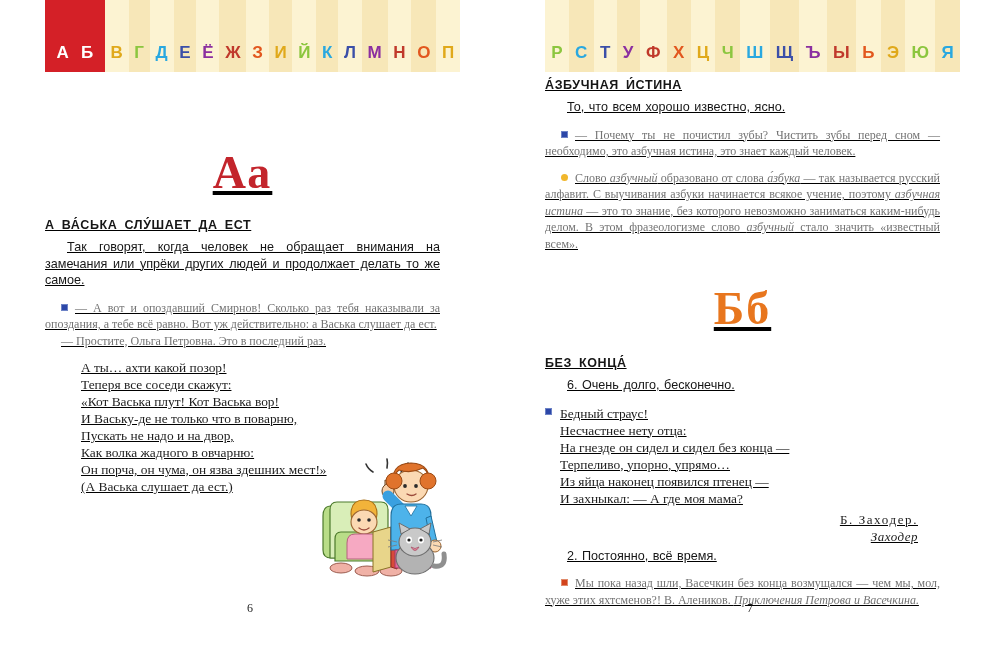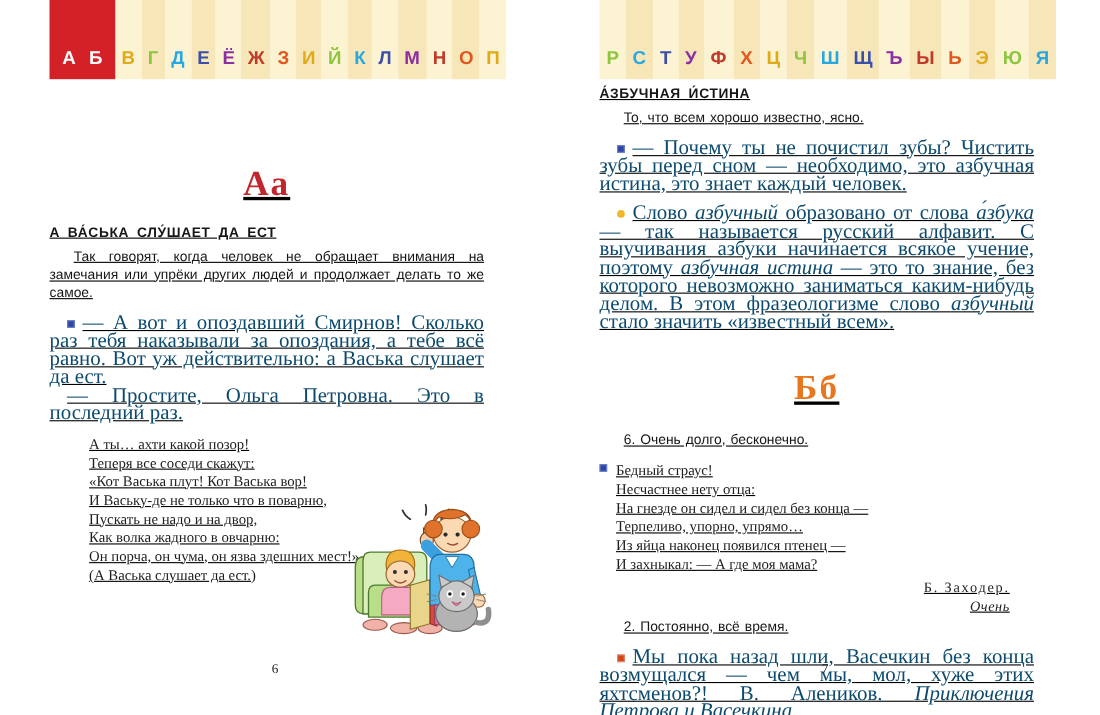--- a/index.html
+++ b/index.html
@@ -40,21 +40,21 @@
   .body-col{
     position:absolute;left:45px;width:395px;text-decoration:underline;
   }
   .page.left .body-col{top:95px;}
   .page.right .body-col{top:78px;}
 
   .letter-head{
     text-align:center;
     font-family:"Liberation Serif", serif;
     font-weight:bold;
-    font-size:32px;
+    font-size:46px;
     line-height:1;
     letter-spacing:2px;
   }
   .letter-head.a{color:#c3252c;margin:55px 0 22px 0;}
   .letter-head.b{color:#e8761e;margin:34px 0 24px 0;}
 
   h3.entry{
     font-family:"Liberation Sans", sans-serif;
     font-weight:bold;
     font-size:12.5px;
@@ -70,23 +70,23 @@
     color:#161616;
     margin:0 0 11px 0;
     text-align:justify;
     text-indent:22px;
     word-spacing:1px;
   }
   p.sans.num{text-indent:22px;}
 
   p.serif{
     font-family:"Liberation Serif", serif;
-    font-size:19px;
+    font-size:12px;
     line-height:16.5px;
-    color:#0c4a6e;
+    color:#737373;
     margin:0 0 10px 0;
     text-align:justify;
     text-indent:16px;
   }
   p.serif i{font-style:italic;}
 
   .bullet{
     display:inline-block;
     width:7px;height:7px;
     vertical-align:1px;
@@ -343,34 +343,35 @@
       <h3 class="entry">А́ЗБУЧНАЯ И́СТИНА</h3>
 
       <p class="sans">То, что всем хорошо известно, ясно.</p>
 
       <p class="serif"><span class="bullet blue"></span><span>— Почему ты не почистил зубы? Чистить зубы перед сном — необходимо, это азбучная истина, это знает каждый человек.</span></p>
 
       <p class="serif"><span class="dot"></span><span id="note-rich"><span>Слово </span><i>азбучный</i><span> образовано от слова </span><i>а́збука</i><span> — так называется русский алфавит. С выучивания азбуки начинается всякое учение, поэтому </span><i>азбучная истина</i><span> — это то знание, без которого невозможно заниматься каким-нибудь делом. В этом фразеологизме слово </span><i>азбучный</i><span> стало значить «известный всем».</span></span></p>
 
       <div class="letter-head b">Бб</div>
 
+      <h3 class="entry">БЕЗ КОНЦА́</h3>
 
       <p class="sans num">6. Очень долго, бесконечно.</p>
 
       <div class="verse-block">
         <span class="bullet blue poem-bullet"></span>
         <div class="verse" style="padding-left:15px;">Бедный страус!
 Несчастнее нету отца:
 На гнезде он сидел и сидел без конца —
 Терпеливо, упорно, упрямо…
 Из яйца наконец появился птенец —
 И захныкал: — А где моя мама?</div>
         <p class="attrib">
           <span class="author">Б. Заходер.</span>
-          <span class="work">Очень</span>
+          <span class="work">Заходер</span>
         </p>
       </div>
 
       <p class="sans num" style="margin-top:3px;">2. Постоянно, всё время.</p>
 
       <p class="serif"><span class="bullet red"></span><span id="example-rich"><span>Мы пока назад шли, Васечкин без конца возмущался — чем мы, мол, хуже этих яхтсменов?! В. Алеников. </span><i>Приключения Петрова и Васечкина.</i></span></p>
     </div>
 
     <div class="folio">7</div>
   </div>

